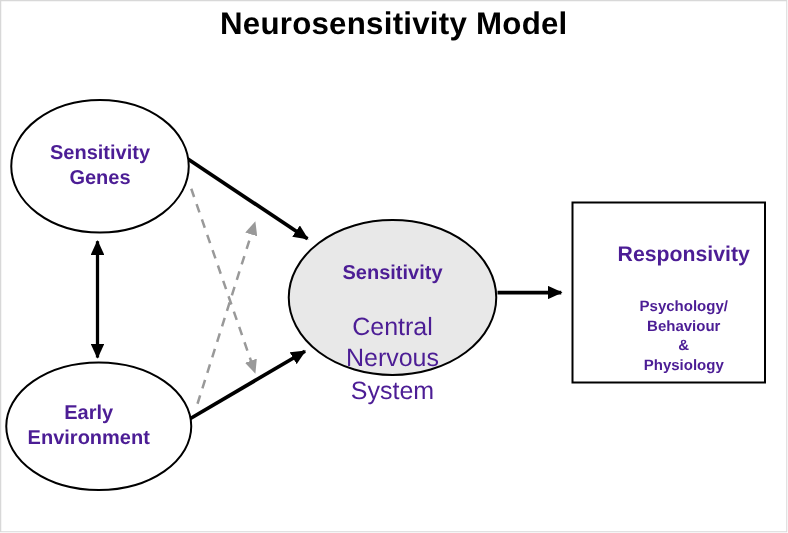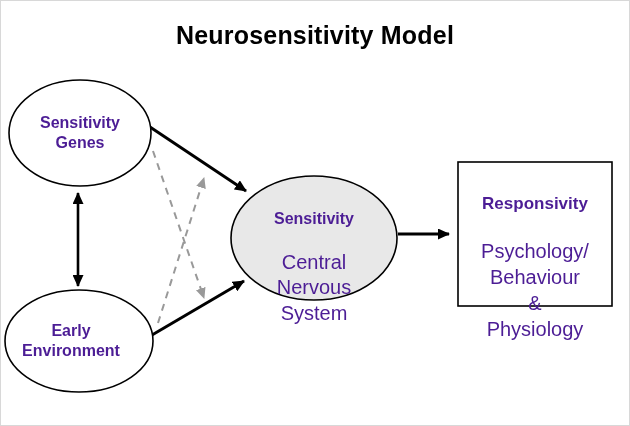--- a/index.html
+++ b/index.html
@@ -12,21 +12,21 @@
     position: relative;
     width: 630px;
     height: 426px;
     background: #ffffff;
     border: 1px solid #d8d8d8;
     box-sizing: border-box;
     overflow: hidden;
   }
   .title {
     position: absolute;
-    top: 20px;
+    top: 4px;
     left: 0;
     width: 100%;
     margin: 0;
     text-align: center;
     font-size: 25px;
     font-weight: 700;
     color: #000000;
     letter-spacing: 0.2px;
   }
   svg.diagram {
@@ -42,23 +42,23 @@
   .node-label {
     font-size: 16px;
     font-weight: 700;
     line-height: 1.22;
   }
   .genes-label  { left: 8px;   top: 112px; width: 142px; }
   .env-label    { left: 4px;   top: 320px; width: 132px; }
   .cns-block    { left: 230px; top: 190px; width: 166px; }
   .cns-heading  { font-size: 16px; font-weight: 700; line-height: 1.25; margin-bottom: 3px; }
   .cns-body     { font-size: 20px; font-weight: 400; line-height: 1.27; }
-  .resp-block   { left: 457px; top: 174px; width: 154px; }
+  .resp-block   { left: 457px; top: 174px; width: 154px; padding-left: 12px; }
   .resp-heading { font-size: 17px; font-weight: 700; line-height: 1.25; margin-bottom: 6px; }
-  .resp-body    { font-size: 20px; font-weight: 400; line-height: 1.3; }
+  .resp-body    { font-size: 12px; font-weight: 700; line-height: 1.3; }
 </style>
 </head>
 <body>
 
 <div class="canvas">
 
   <h1 class="title">Neurosensitivity Model</h1>
 
   <svg class="diagram" width="630" height="426" viewBox="0 0 630 426">
     <defs>

